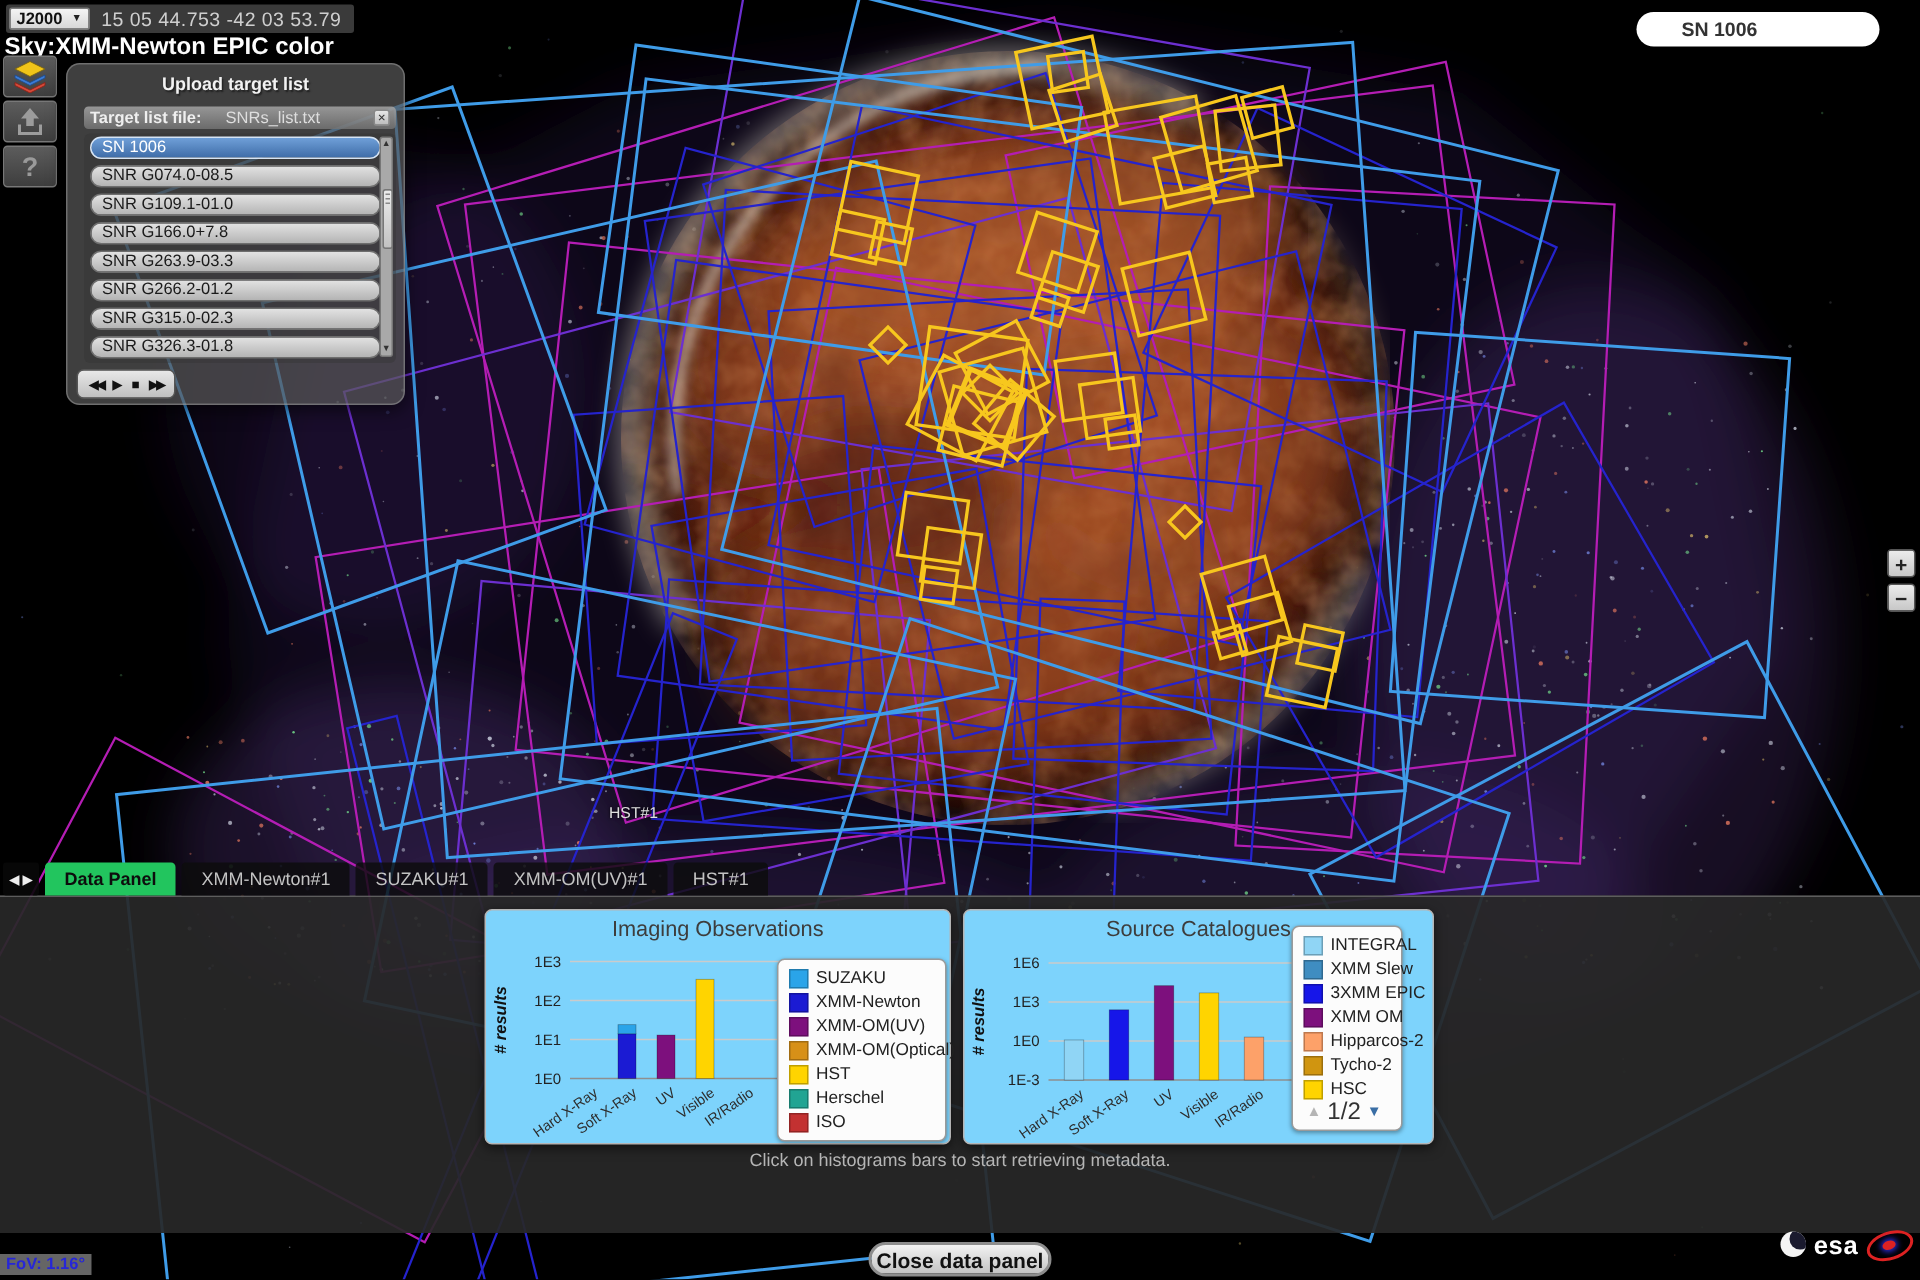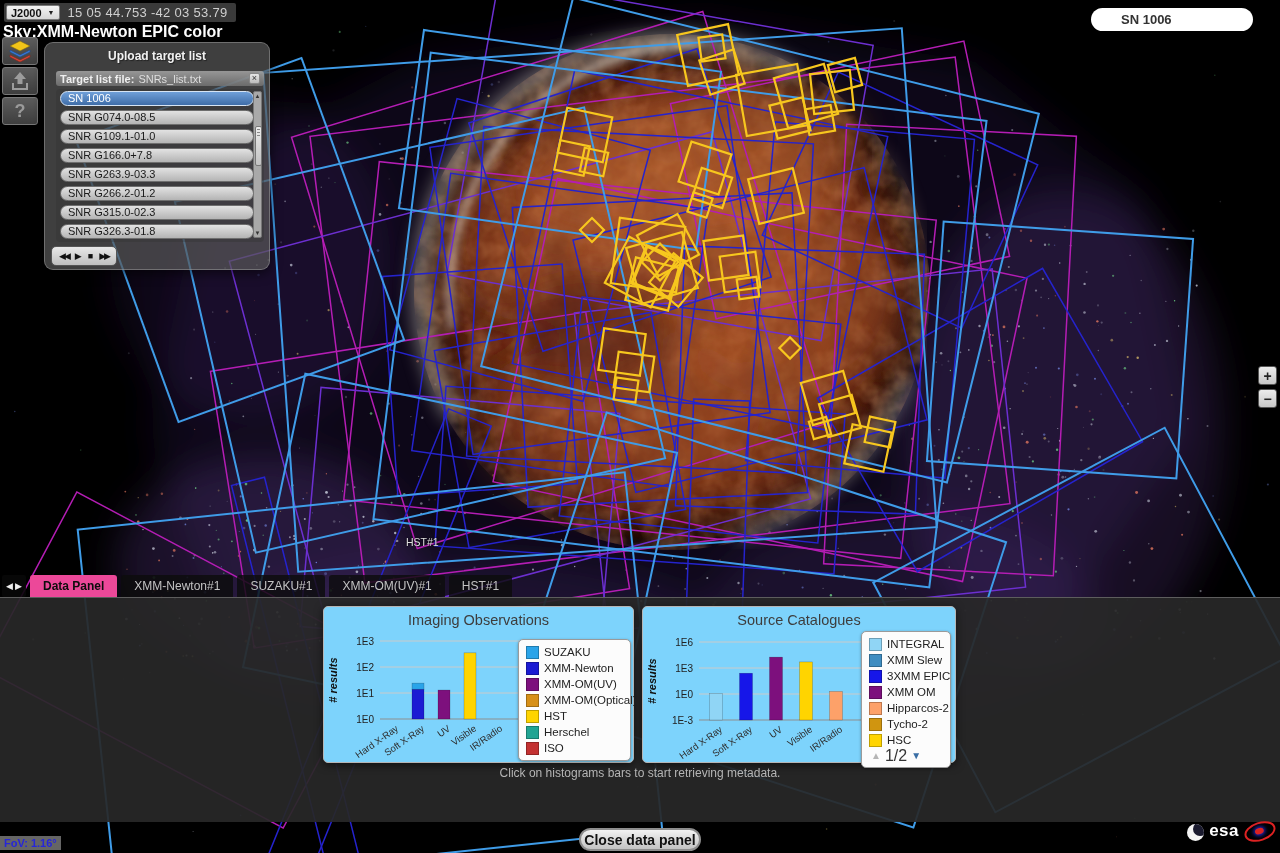--- a/index.html
+++ b/index.html
@@ -28,21 +28,21 @@
   .zoom-btn{left:1258px;width:19px;height:19px;background:linear-gradient(#ececec,#c7c7c7);
     border:1px solid #555;border-radius:3px;font-size:14px;font-weight:bold;color:#222;
     display:flex;align-items:center;justify-content:center;line-height:1;}
   
   #target-panel{left:44px;top:42px;width:226px;height:228px;background:rgba(88,88,88,.72);
     border:1px solid rgba(170,170,170,.45);border-radius:9px;box-shadow:0 3px 12px rgba(0,0,0,.6);padding-left:28px;}
   #target-panel-title{left:0;right:0;top:6px;text-align:center;font-size:12px;font-weight:bold;color:#f2f2f2;
     text-shadow:1px 1px 1px #222;}
   #file-bar{left:11px;top:28px;width:208px;height:15px;background:linear-gradient(rgba(165,165,165,.85),rgba(115,115,115,.85));
     border-radius:3px;display:flex;align-items:center;padding:0 4px;}
-  #file-bar .lbl{font-size:11px;font-weight:bold;color:#efefef;margin-right:4px;white-space:nowrap;}
+  #file-bar .lbl{font-size:11px;font-weight:bold;color:#efefef;margin-right:16px;white-space:nowrap;}
   #file-bar .fname{font-size:11px;color:#dedede;white-space:nowrap;}
   #file-close{margin-left:auto;width:11px;height:11px;background:linear-gradient(#e6e6e6,#bdbdbd);
     border:1px solid #888;border-radius:2px;font-size:9px;line-height:9px;color:#333;text-align:center;}
   #list-wrap{left:11px;top:46px;width:208px;height:153px;background:rgba(48,48,48,.35);border-radius:4px;padding:2px;}
   .target-item{width:194px;height:15px;margin:0 0 4px 2px;border-radius:8px;border:1px solid #6e6e6e;
     background:linear-gradient(#e2e2e2,#b4b4b4);font-size:11px;color:#1a1a1a;line-height:13px;
     padding-left:7px;overflow:hidden;white-space:nowrap;}
   .target-item.selected{background:linear-gradient(#6f9fd8,#3f6da8);border-color:#d6e4f4;color:#fff;}
   #list-scroll{position:absolute;right:2px;top:2px;width:9px;height:147px;background:#a9a9a9;border-radius:2px;border:1px solid #777;}
   #list-scroll .sarrow{width:100%;text-align:center;font-size:6px;color:#333;line-height:8px;}
@@ -51,21 +51,21 @@
   #list-scroll .thumb i{display:block;border-top:1px solid #888;margin:2px 1px 0 1px;}
   #playback{left:6px;top:203px;width:66px;height:20px;background:linear-gradient(#e8e8e8,#bfbfbf);
     border:1px solid #555;border-radius:5px;display:flex;align-items:center;justify-content:space-around;padding:0 4px;}
   #playback span{font-size:9px;color:#111;line-height:1;letter-spacing:-2px;}
   
   #tab-arrows{left:2px;top:575px;width:24px;height:22px;background:rgba(8,8,8,.9);border-radius:2px;
     display:flex;align-items:center;justify-content:center;gap:2px;color:#eee;font-size:9px;}
   #tab-bar{left:30px;top:575px;height:22px;display:flex;gap:4px;align-items:flex-end;}
   .tab{height:22px;padding:0 13px;font-size:12px;display:flex;align-items:center;border-radius:3px 3px 0 0;
     background:rgba(12,12,12,.82);color:#c3c3c3;white-space:nowrap;}
-  .tab.active{background:#ec4899;color:#0d0d0d;font-weight:bold;margin-top:24px;}
+  .tab.active{background:#22c55e;color:#0d0d0d;font-weight:bold;margin-top:24px;}
   #data-panel{left:0;top:597px;width:1280px;height:225px;background:rgba(40,40,40,.93);border-top:1px solid #5d5d5d;}
   #panel-hint{left:0;top:766px;width:1280px;text-align:center;font-size:12px;color:#b5b5b5;}
   
   .chart-panel{background:#7dd3fc;border:1px solid #b5b5b5;border-radius:5px;box-shadow:0 2px 8px rgba(0,0,0,.55);}
   #panel-imaging{left:323px;top:606px;width:311px;height:157px;}
   #panel-catalogues{left:642px;top:606px;width:314px;height:157px;}
   .chart-title{position:absolute;left:0;right:0;top:5px;text-align:center;font-size:14.5px;color:#3d3d3d;}
   .chart-svg{position:absolute;left:0;top:0;}
   .ytick{font:10px "Liberation Sans",sans-serif;fill:#222;}
   .xtick{font:9.5px "Liberation Sans",sans-serif;fill:#2d2d2d;}
@@ -77,21 +77,21 @@
   .legend-label{font-size:11.5px;color:#222;white-space:nowrap;}
   .legend-pager{display:flex;align-items:center;gap:4px;height:15px;justify-content:flex-start;padding-left:2px;}
   .legend-pager .pg-up{color:#b5b5b5;font-size:10px;}
   .legend-pager .pg-dn{color:#3a6ea5;font-size:10px;}
   .legend-pager .pg-txt{font-size:16px;color:#333;}
   
   #close-panel-btn{left:579px;top:828px;width:122px;height:23px;border-radius:12px;
     background:linear-gradient(#f2f2f2,#c3c3c3);border:2px solid #8d8d8d;font-size:14px;font-weight:bold;color:#111;
     display:flex;align-items:center;justify-content:center;font-family:"Liberation Sans",sans-serif;}
   #fov-chip{left:0;top:836px;background:rgba(135,135,135,.75);padding:1px 4px;font-size:11px;font-weight:bold;color:#2626d8;}
-  #esa-group{right:4px;top:821px;display:flex;align-items:flex-end;gap:5px;}
+  #esa-group{right:4px;top:821px;display:flex;align-items:flex-start;gap:5px;}
   #esa-emblem{width:17px;height:17px;border-radius:50%;background:#f4f4f4;position:relative;overflow:hidden;}
   #esa-emblem::after{content:"";position:absolute;left:6px;top:-2px;width:14px;height:14px;border-radius:50%;background:#1a1a2e;}
   #esa-text{font-size:17px;font-weight:bold;color:#fff;letter-spacing:.5px;}
   #esasky-logo{width:32px;height:19px;border:2px solid #d22;border-radius:50%;transform:rotate(-18deg);position:relative;}
   #esasky-logo::after{content:"";position:absolute;left:9px;top:4px;width:9px;height:6px;border-radius:50%;background:#d22;box-shadow:0 0 4px 1px #33f;}
   #sky-fp-label{font-size:10.5px;color:#e0e0e0;text-shadow:0 0 2px #000;}
 </style>
 </head>
 <body>
 
@@ -1248,21 +1248,21 @@
         <text class="xtick" text-anchor="end" transform="translate(110 124) rotate(-35)">Soft X-Ray</text>
         <text class="xtick" text-anchor="end" transform="translate(140 124) rotate(-35)">UV</text>
         <text class="xtick" text-anchor="end" transform="translate(170 124) rotate(-35)">Visible</text>
         <text class="xtick" text-anchor="end" transform="translate(200 124) rotate(-35)">IR/Radio</text>
         <rect x="66.5" y="86.31376253425393" width="13" height="26.686237465746075" fill="#90d5f5" stroke="rgba(0,0,0,0.35)" stroke-width="0.5"></rect>
         <rect x="96.5" y="66.21785325817568" width="13" height="46.78214674182432" fill="#1616e9" stroke="rgba(0,0,0,0.35)" stroke-width="0.5"></rect>
         <rect x="126.5" y="50.12097162243801" width="13" height="62.87902837756199" fill="#7d107d" stroke="rgba(0,0,0,0.35)" stroke-width="0.5"></rect>
         <rect x="156.5" y="54.942259962421176" width="13" height="58.057740037578824" fill="#ffd400" stroke="rgba(0,0,0,0.35)" stroke-width="0.5"></rect>
         <rect x="186.5" y="84.39107337091217" width="13" height="28.608926629087833" fill="#fda169" stroke="rgba(0,0,0,0.35)" stroke-width="0.5"></rect>
       </svg>
-    <div class="legend" style="left:218px;top:24px;width:90px;">
+    <div class="legend" style="left:218px;top:10px;width:74px;">
         <div class="legend-item">
           <span class="legend-swatch" style="background: rgb(144, 213, 245);"></span>
           <span class="legend-label">INTEGRAL</span>
         </div>
         <div class="legend-item">
           <span class="legend-swatch" style="background: rgb(63, 141, 193);"></span>
           <span class="legend-label">XMM Slew</span>
         </div>
         <div class="legend-item">
           <span class="legend-swatch" style="background: rgb(22, 22, 233);"></span>

